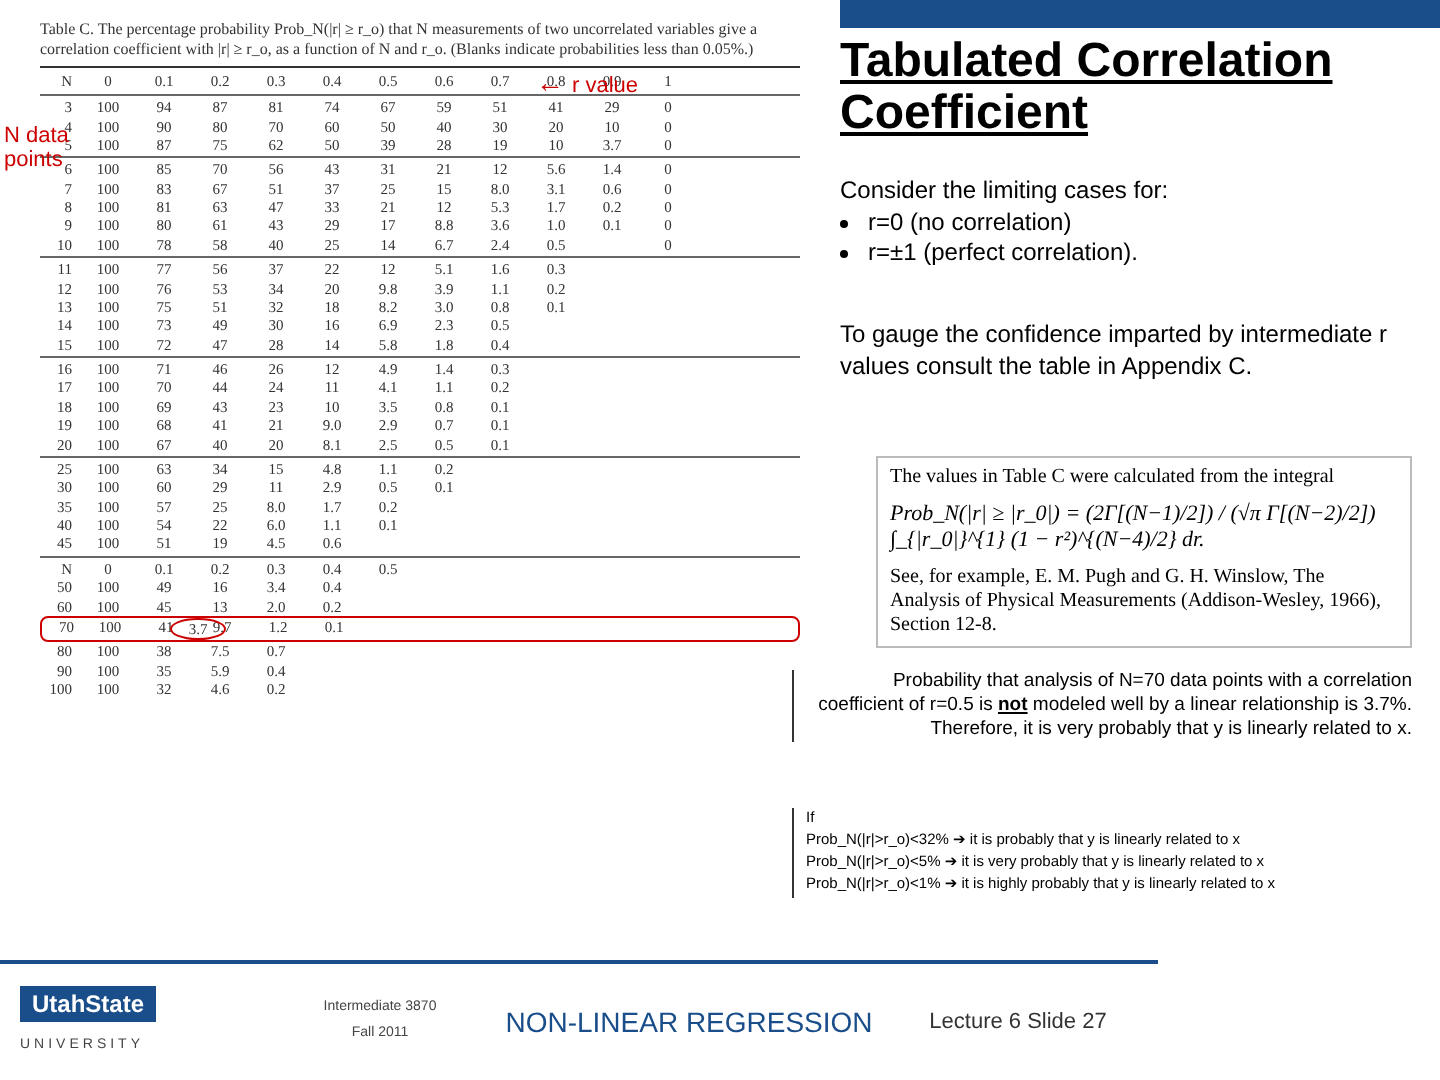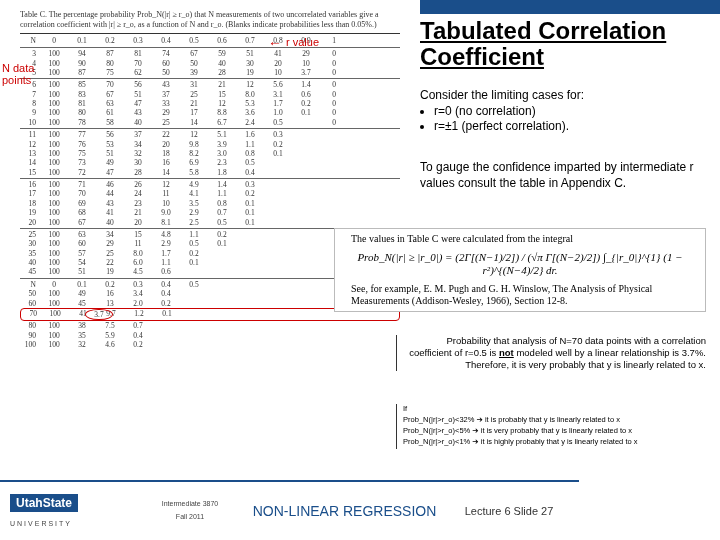--- a/index.html
+++ b/index.html
@@ -14,22 +14,22 @@
   .tbl { border-top: 1px solid #333; font-family: 'Times New Roman', serif; }
   .tbl-hdr { display: flex; padding: 2px 0; }
   .tbl-hdr span, .tbl-row span { width: 28px; text-align: center; display: inline-block; font-size: 7.5px; }
   .tbl-hdr span:first-child, .tbl-row span:first-child { width: 20px; text-align: right; padding-right: 4px; }
   .tbl-section { border-top: 1px solid #666; padding: 1px 0; }
   .tbl-row { display: flex; line-height: 1.25; }
   .row70 { border: 1.5px solid #c00; border-radius: 4px; }
   .consider-block { position: absolute; top: 88px; right: 20px; width: 280px; font-size: 12px; line-height: 1.3; }
   .bullets { padding-left: 14px; }
   .gauge-block { position: absolute; top: 160px; right: 20px; width: 280px; font-size: 12px; line-height: 1.3; }
-  .integral-block { position: absolute; top: 228px; right: 14px; width: 372px; font-family: 'Times New Roman', serif; font-size: 10px; border: 1px solid #bbb; background: #fff; padding: 4px 16px; line-height: 1.2; }
-  .integral-formula { text-align: center; font-size: 11px; padding: 6px 0; font-style: italic; }
+  .integral-block { position: absolute; top: 228px; right: 14px; width: 268px; font-family: 'Times New Roman', serif; font-size: 10px; border: 1px solid #bbb; background: #fff; padding: 4px 6px; line-height: 1.2; }
+  .integral-formula { text-align: left; font-size: 11px; padding: 6px 0; font-style: italic; }
   .integral-ref { font-size: 10px; }
   .prob-text { position: absolute; top: 335px; right: 14px; width: 310px; font-size: 9.5px; line-height: 1.25; border-left: 1px solid #333; padding-left: 6px; text-align: right; }
   .if-block { position: absolute; top: 404px; right: 14px; width: 310px; font-size: 7.5px; line-height: 1.35; border-left: 1px solid #333; padding-left: 6px; }
   .if-block .ifline { margin-bottom: 1px; }
   .arrow { color: #000; }
   .footer-bar { position: absolute; bottom: 0; left: 0; width: 579px; height: 60px; border-top: 2px solid #1a4e8a; background: #fff; display: flex; align-items: center; }
   .logo { width: 130px; padding-left: 10px; }
   .logo-badge { background: #1a4e8a; color: #fff; font-weight: bold; font-size: 12px; padding: 2px 6px; display: inline-block; }
   .logo-uni { font-size: 7px; letter-spacing: 2px; color: #444; }
   .course-info { width: 120px; font-size: 7px; text-align: center; color: #444; line-height: 1.8; }

